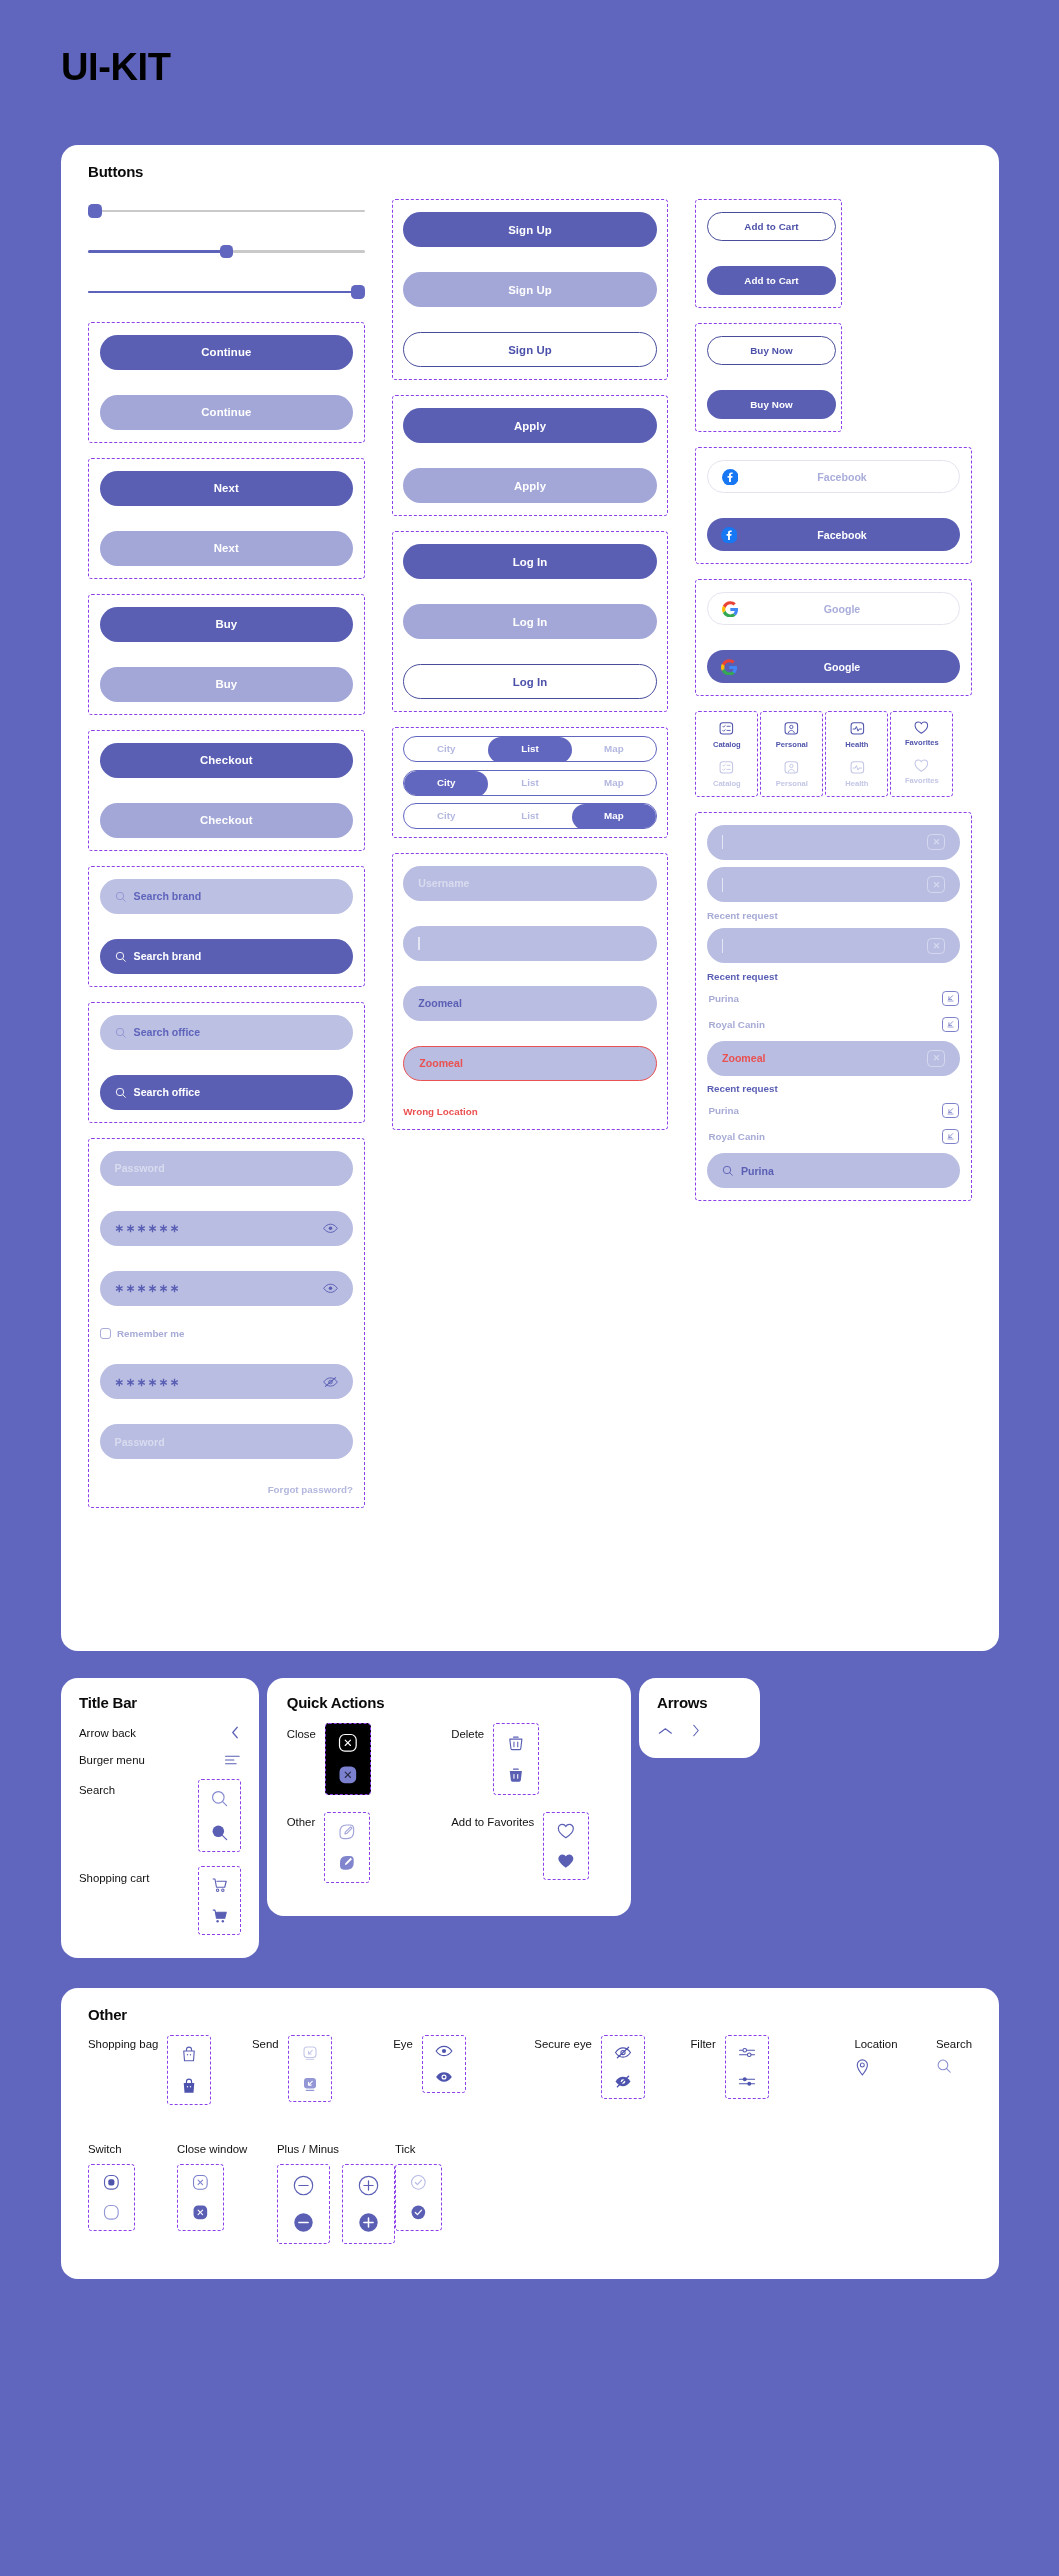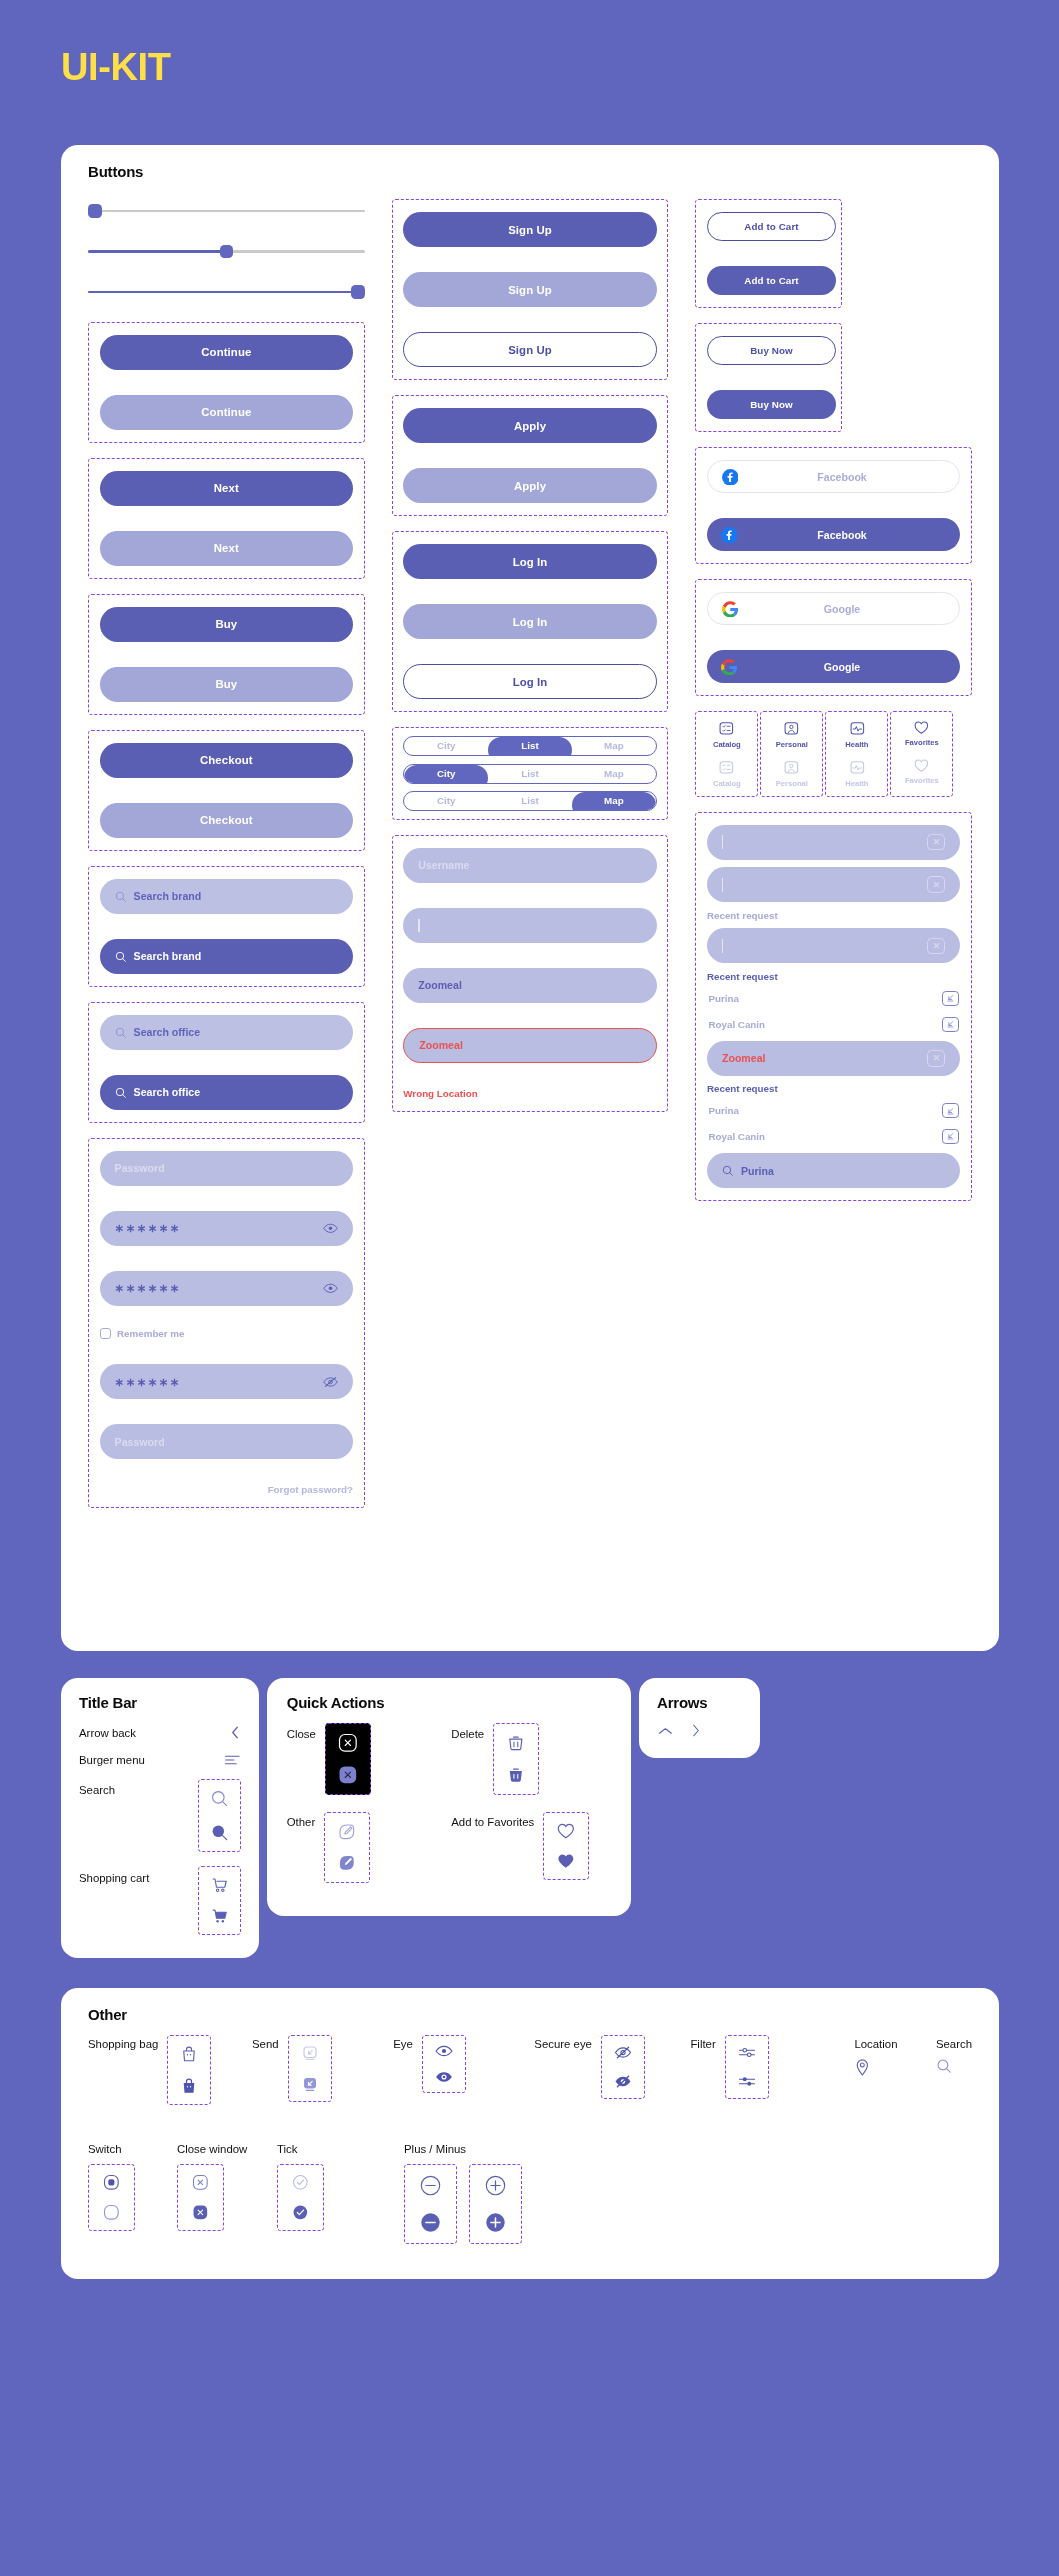--- a/index.html
+++ b/index.html
@@ -8,21 +8,21 @@
     background: #6065bd;
     font-family: "Liberation Sans", sans-serif;
   }
   body { padding: 0; overflow-x: hidden; }
 
   .page { width: 1060px; position: relative; padding: 0 61px 45px 61px; }
 
   .kit-title {
     font-size: 38px;
     font-weight: bold;
-    color: #fde047;
+    color: #000000;
     letter-spacing: -0.4px;
     padding-top: 47px;
     padding-bottom: 0;
     line-height: 1.1;
   }
 
   .card {
     background: #ffffff;
     border-radius: 16.7px;
     margin-top: 0;
@@ -110,21 +110,21 @@
   .field .dots { letter-spacing: 1.5px; font-size: 11.4px; color:#5a5fb4; }
   .field.err { border:1.5px solid #ea5151; color:#ea5151; }
   .caret { width:1.5px; height:13.6px; background:#e4e6f4; display:inline-block; }
   .check-row { display:flex; align-items:center; gap: 6px; font-size:9.8px; color:#a7abd6; font-weight:bold; margin-top:-3px; }
   .cbox { width:11.4px; height:11.4px; border:1.1px solid #a7abd6; border-radius:3px; background:#fff;}
   .right-link { text-align:right; font-size:9.8px; color:#b3b7dd; font-weight:bold; }
   .err-text { font-size:9.8px; color:#ea5151; font-weight:bold; }
 
   
   .seg {
-    height: 20px; border:0.8px solid #6166bf; border-radius: 13.6px;
+    height: 26px; border:0.8px solid #6166bf; border-radius: 13.6px;
     display:flex; align-items:center; position:relative; overflow:hidden;
   }
   .seg .opt { flex:1; text-align:center; font-size:9.8px; font-weight:bold; color:#b4b8e0; z-index:2; line-height:26px;}
   .seg .opt.active { color:#ffffff; }
   .seg .thumb { position:absolute; top:0; height:26px; background:#6166bf; border-radius:13.6px; z-index:1;}
 
   
   .social {
     height:33px; border-radius:18px; display:flex; align-items:center;
     padding: 0 13.6px; font-size:10.6px; font-weight:bold; position:relative;
@@ -934,38 +934,20 @@
           <span>
             <svg width="16.7" height="16.7" viewBox="0 0 22 22">
                 <rect x="2" y="2" width="18" height="18" rx="6" fill="#5a5fb4"></rect>
                 <line x1="8" y1="8" x2="14" y2="14" stroke="#ffffff" stroke-width="1.4" stroke-linecap="round"></line>
                 <line x1="14" y1="8" x2="8" y2="14" stroke="#ffffff" stroke-width="1.4" stroke-linecap="round"></line>
               </svg>
           </span>
         </span>
       </div>
 
-      <div style="width:127px;display:flex;flex-direction:column;gap:9px">
-        <span class="other-label">Tick</span>
-        <span class="icon-stack" style="width:47px">
-          <span>
-            <svg width="16.7" height="16.7" viewBox="0 0 22 22">
-                <circle cx="11" cy="11" r="9" fill="none" stroke="#b6bae4" stroke-width="1.4"></circle>
-                <path d="M7 11.2l2.8 2.8L15.2 8" fill="none" stroke="#b6bae4" stroke-width="1.5" stroke-linecap="round" stroke-linejoin="round"></path>
-              </svg>
-          </span>
-          <span>
-            <svg width="16.7" height="16.7" viewBox="0 0 22 22">
-                <circle cx="11" cy="11" r="9" fill="#5a5fb4"></circle>
-                <path d="M7 11.2l2.8 2.8L15.2 8" fill="none" stroke="#ffffff" stroke-width="1.6" stroke-linecap="round" stroke-linejoin="round"></path>
-              </svg>
-          </span>
-        </span>
-      </div>
-
       <div style="display:flex;flex-direction:column;gap:9px">
         <span class="other-label">Plus / Minus</span>
         <span style="display:flex;gap:12px">
           <span class="icon-stack" style="width:53px">
             <span>
               <svg width="23" height="23" viewBox="0 0 30 30">
                   <circle cx="15" cy="15" r="12" fill="none" stroke="#5a5fb4" stroke-width="1.5"></circle>
                   <line x1="9" y1="15" x2="21" y2="15" stroke="#5a5fb4" stroke-width="1.6" stroke-linecap="round"></line>
                 </svg>
             </span>
@@ -988,17 +970,35 @@
               <svg width="23" height="23" viewBox="0 0 30 30">
                   <circle cx="15" cy="15" r="12" fill="#5a5fb4"></circle>
                   <line x1="9" y1="15" x2="21" y2="15" stroke="#ffffff" stroke-width="2" stroke-linecap="round"></line>
                   <line x1="15" y1="9" x2="15" y2="21" stroke="#ffffff" stroke-width="2" stroke-linecap="round"></line>
                 </svg>
             </span>
           </span>
         </span>
       </div>
 
+      <div style="width:127px;display:flex;flex-direction:column;gap:9px">
+        <span class="other-label">Tick</span>
+        <span class="icon-stack" style="width:47px">
+          <span>
+            <svg width="16.7" height="16.7" viewBox="0 0 22 22">
+                <circle cx="11" cy="11" r="9" fill="none" stroke="#b6bae4" stroke-width="1.4"></circle>
+                <path d="M7 11.2l2.8 2.8L15.2 8" fill="none" stroke="#b6bae4" stroke-width="1.5" stroke-linecap="round" stroke-linejoin="round"></path>
+              </svg>
+          </span>
+          <span>
+            <svg width="16.7" height="16.7" viewBox="0 0 22 22">
+                <circle cx="11" cy="11" r="9" fill="#5a5fb4"></circle>
+                <path d="M7 11.2l2.8 2.8L15.2 8" fill="none" stroke="#ffffff" stroke-width="1.6" stroke-linecap="round" stroke-linejoin="round"></path>
+              </svg>
+          </span>
+        </span>
+      </div>
+
     </div>
   </div>
 
 </div>
 
 
 </body></html>

